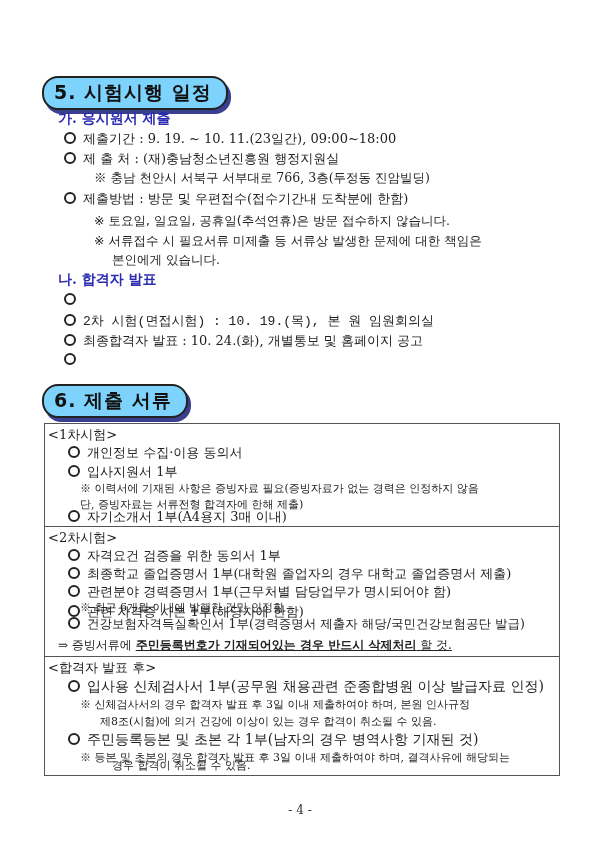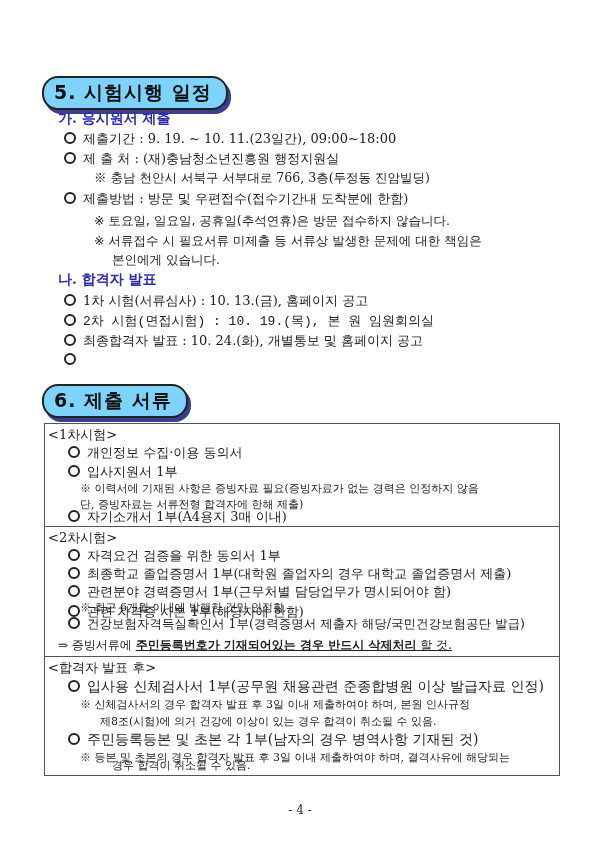--- a/index.html
+++ b/index.html
@@ -30,21 +30,21 @@
 <div class="sub" style="top:110px;">가. 응시원서 제출</div>
 <div class="line" style="left:64px; top:130px;"><span class="bullet"></span><span>제출기간 : 9. 19. ~ 10. 11.(23일간), 09:00~18:00</span></div>
 <div class="line" style="left:64px; top:150px;"><span class="bullet"></span><span>제 출 처 : (재)충남청소년진흥원 행정지원실</span></div>
 <div class="note" style="left:94px; top:170px;">※ 충남 천안시 서북구 서부대로 766, 3층(두정동 진암빌딩)</div>
 <div class="line" style="left:64px; top:190px;"><span class="bullet"></span><span>제출방법 : 방문 및 우편접수(접수기간내 도착분에 한함)</span></div>
 <div class="note" style="left:94px; top:213px; font-family:'DejaVu Sans',sans-serif;">※ 토요일, 일요일, 공휴일(추석연휴)은 방문 접수하지 않습니다.</div>
 <div class="note" style="left:94px; top:233px; font-family:'DejaVu Sans',sans-serif;">※ 서류접수 시 필요서류 미제출 등 서류상 발생한 문제에 대한 책임은</div>
 <div class="note" style="left:112px; top:252px; font-family:'DejaVu Sans',sans-serif;">본인에게 있습니다.</div>
 
 <div class="sub" style="top:271px;">나. 합격자 발표</div>
-<div class="line" style="left:64px; top:292px;"><span class="bullet"></span><span>1차 시험(서류심사) : 10. 13.(금), 홈페이지 공고</span></div>
+<div class="line" style="left:64px; top:292px;"><span class="bullet"></span></div>
 <div class="line" style="left:64px; top:312px;font-family:Liberation Mono, monospace;"><span class="bullet"></span><span>2차 시험(면접시험) : 10. 19.(목), 본 원 임원회의실</span></div>
 <div class="line" style="left:64px; top:332px;"><span class="bullet"></span><span>최종합격자 발표 : 10. 24.(화), 개별통보 및 홈페이지 공고</span></div>
 <div class="line" style="left:64px; top:352px;"><span class="bullet"></span></div>
 
 <div class="badge" style="left:42px; top:384px;">
   <span>6. 제출 서류</span>
 </div>
 
 <div class="box" style="top:423px; height:103px;"></div>
 <div class="line" style="left:48px; top:426px;">&lt;1차시험&gt;</div>

